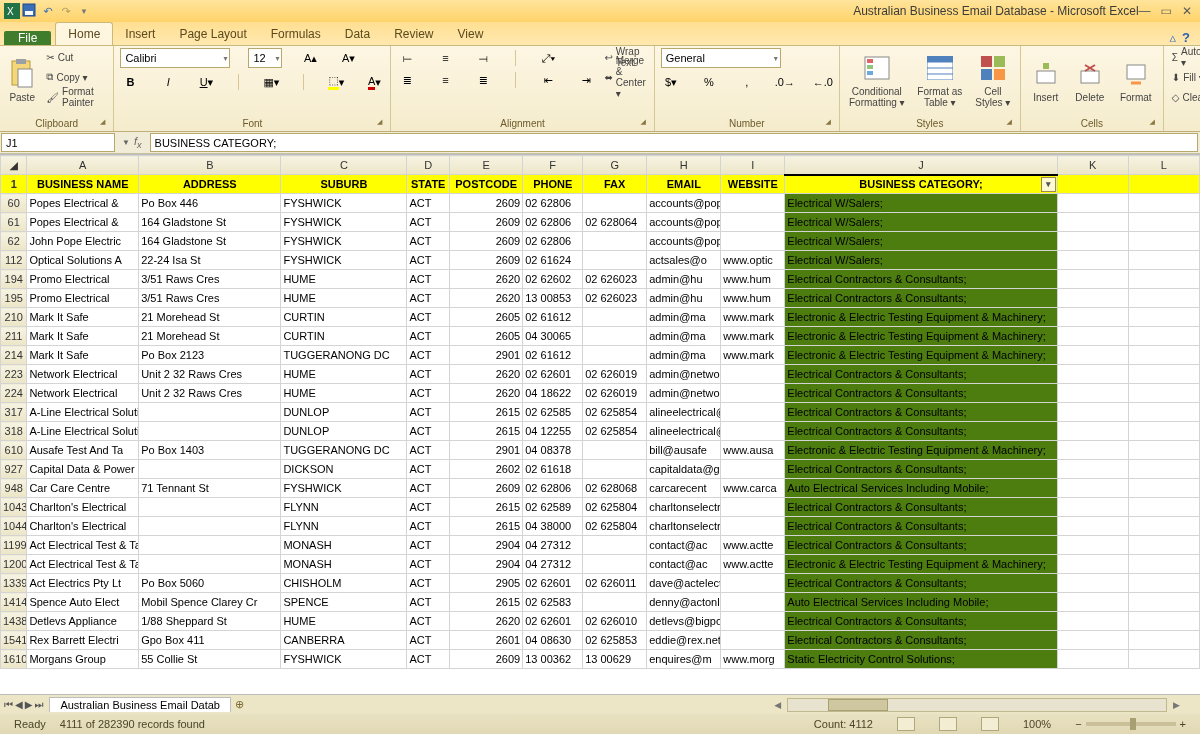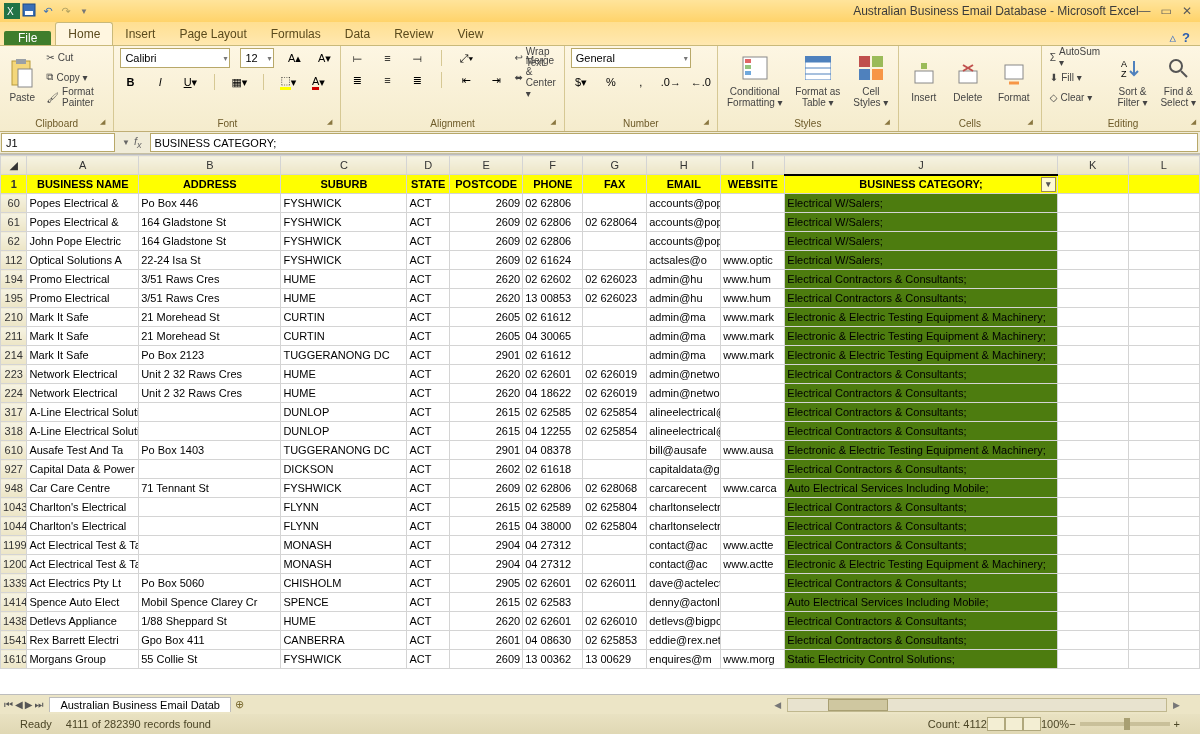--- a/index.html
+++ b/index.html
@@ -26,21 +26,21 @@
 .group-body { flex:1; display:flex; align-items:flex-start; gap:6px; }
 .group-label { text-align:center; font-size:10px; color:#6d5a28; padding:2px 0; position:relative; }
 .group-label::after { content:"◢"; position:absolute; right:2px; font-size:7px; color:#8a7740; }
 .bigbtn { display:flex; flex-direction:column; align-items:center; justify-content:center; width:44px; height:64px; font-size:10px; color:#444; text-align:center; line-height:1.1; cursor:pointer; }
 .bigbtn .ic { width:32px; height:32px; margin-bottom:2px; display:flex; align-items:center; justify-content:center; }
 .stack { display:flex; flex-direction:column; gap:2px; justify-content:center; }
 .minibtn { display:flex; align-items:center; gap:3px; font-size:10px; color:#444; height:18px; padding:0 2px; cursor:pointer;}
 .combo { height:20px; border:1px solid #b8a869; background:#fff; font-size:11px; padding:0 14px 0 4px; display:inline-flex; align-items:center; position:relative; }
 .combo::after { content:"▾"; position:absolute; right:2px; font-size:8px; color:#777; }
 .iconbtn { width:20px; height:20px; border:1px solid transparent; display:inline-flex; align-items:center; justify-content:center; font-size:11px; cursor:pointer; }
-.iconrow { display:flex; gap:10px; }
+.iconrow { display:flex; gap:18px; }
 .sep { width:1px; background:#d6c894; margin:2px 4px; }
 
 
 .fx-row { height:22px; display:flex; align-items:stretch; border-bottom:1px solid #c6bfa2; background:#f0ecd8; }
 .namebox { width:114px; border:1px solid #b8a869; background:#fff; margin:1px; padding:0 4px; font-size:11px; display:flex; align-items:center;}
 .fx-btns { display:flex; align-items:center; gap:4px; padding:0 6px; color:#666; }
 .fx-bar { flex:1; border:1px solid #b8a869; background:#fff; margin:1px 2px; padding:0 4px; display:flex; align-items:center; font-size:11px;}
 
 
 .grid-wrap { position:relative; height:540px; overflow:hidden; border-top:1px solid #bdbdbd;}
@@ -67,22 +67,22 @@
 .sheet-tabs { height:20px; background:#ece5c6; display:flex; align-items:center; border-top:1px solid #bdbdbd; font-size:11px;}
 .sheet-nav { display:flex; gap:2px; padding:0 4px; color:#555; }
 .sheet-nav span{cursor:pointer; font-size:10px;}
 .sheet-tab { background:#fff; border:1px solid #bdbdbd; border-bottom:none; padding:1px 10px; margin-left:2px;}
 .sheet-add { margin-left:4px; color:#7a6a30;}
 .hscroll-space { flex:1; display:flex; align-items:center; justify-content:flex-end; padding-right:20px;}
 .hscroll { width:380px; height:14px; background:#e8e3cf; border:1px solid #c0b88f; position:relative;}
 .hscroll .thumb{ position:absolute; left:40px; width:60px; top:0; bottom:0; background:#cfc7a0; border:1px solid #a89f72;}
 
 
-.status { height:20px; background:linear-gradient(#e9e2c2,#e0d8b4); display:flex; align-items:center; font-size:11px; color:#4b4526; padding:0 20px; gap:14px;text-align:right;}
-.status .right { margin-left:auto; display:flex; align-items:center; gap:0;}
+.status { height:20px; background:linear-gradient(#e9e2c2,#e0d8b4); display:flex; align-items:center; font-size:11px; color:#4b4526; padding:0 14px; gap:14px;text-align:right;}
+.status .right { margin-left:auto; display:flex; align-items:center; gap:24px;}
 .zoom { display:flex; align-items:center; gap:4px;}
 .zoom .track{ width:90px; height:4px; background:#c9c09a; position:relative;}
 .zoom .track .th{ position:absolute; left:44px; top:-4px; width:6px; height:12px; background:#a89f72;}
 .viewbtn { width:18px; height:14px; border:1px solid #b0a87d; background:#f3eed3; }
 
 svg { display:block; }
 </style>
 </head>
 <body>
 

